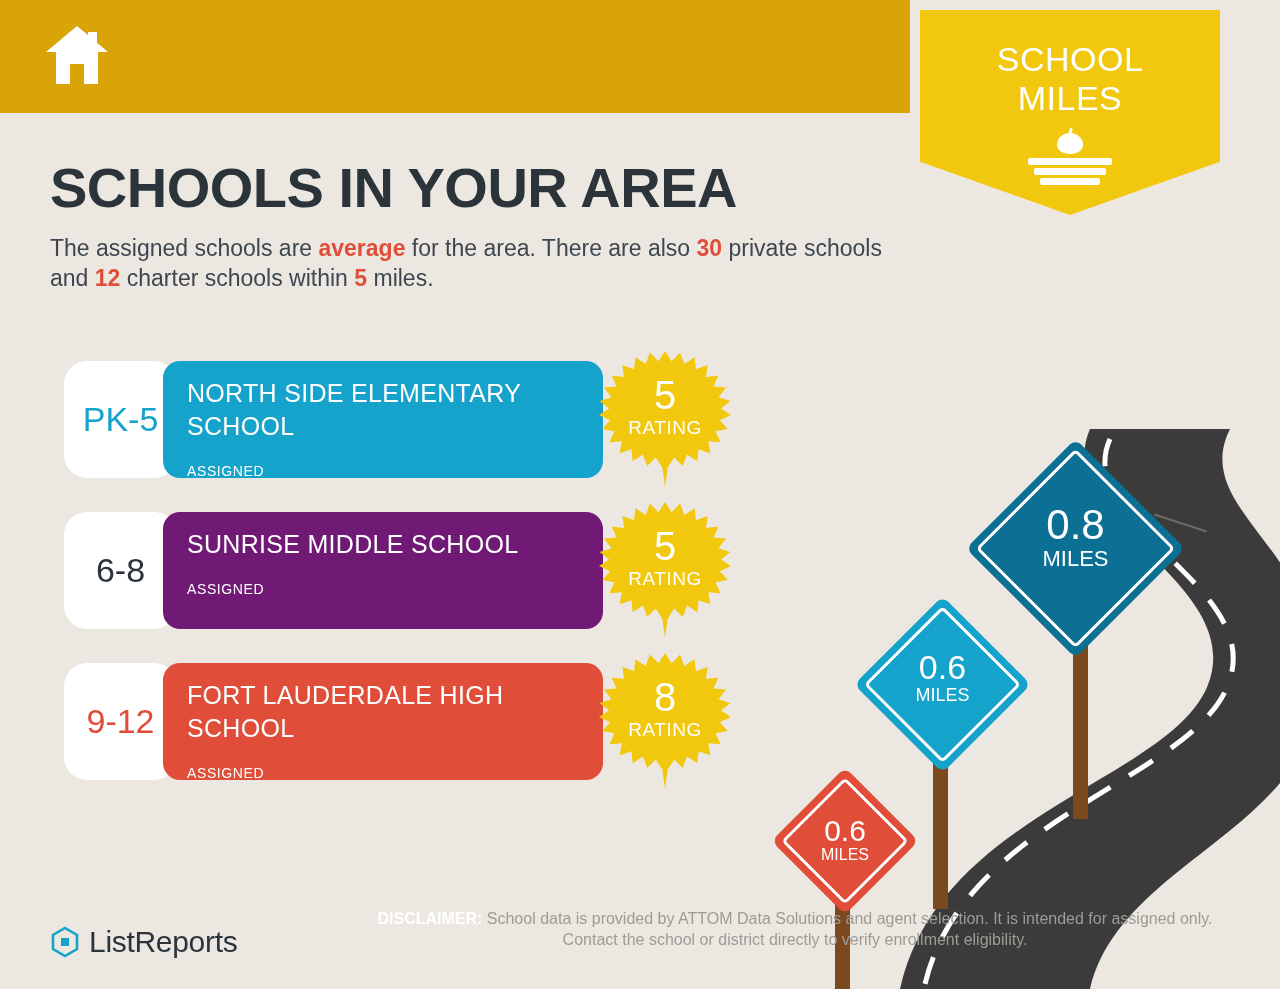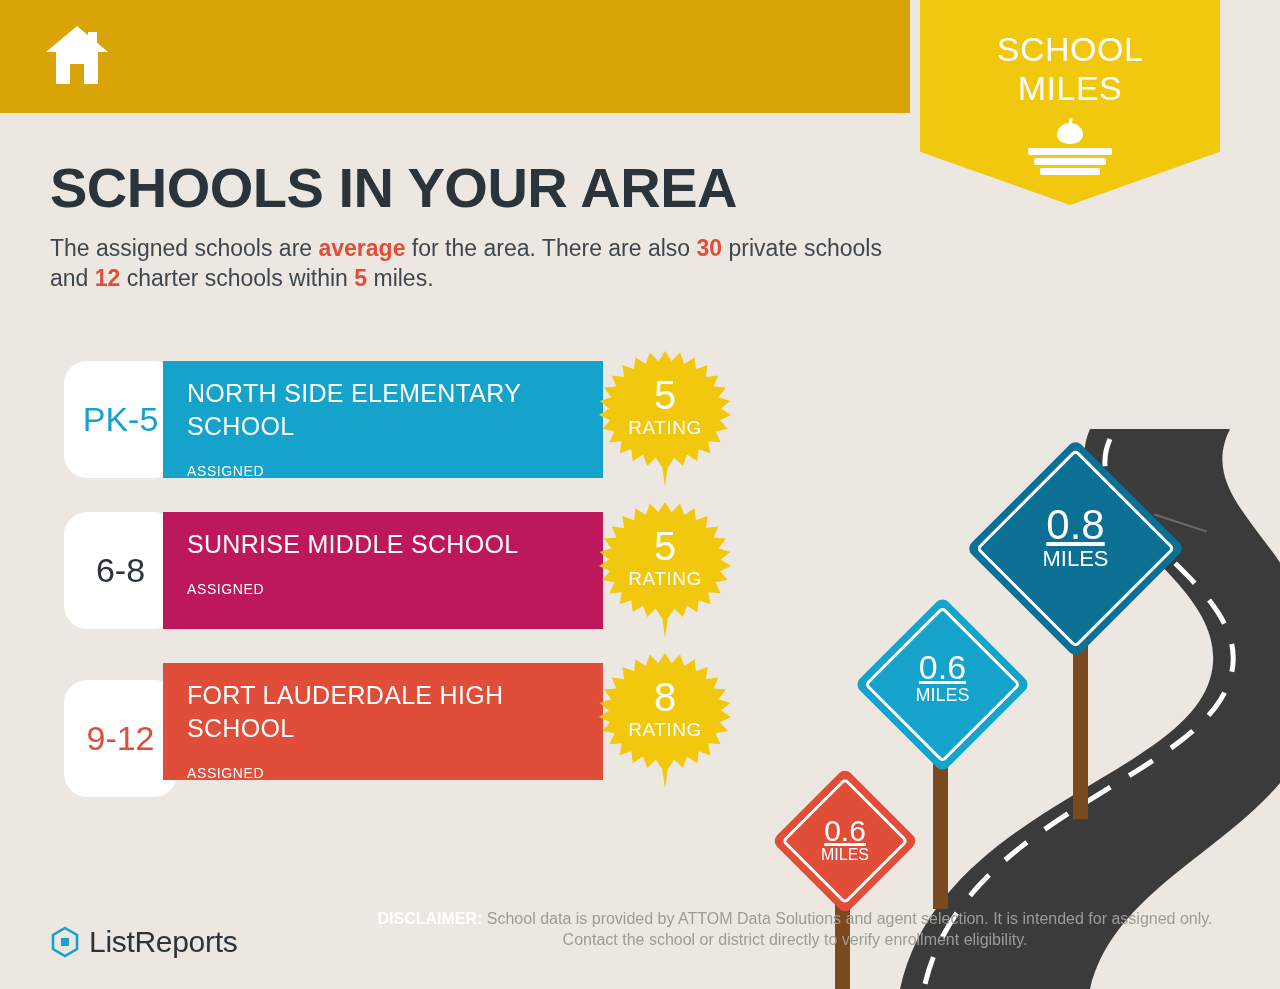--- a/index.html
+++ b/index.html
@@ -35,21 +35,21 @@
     color: #ffffff;
     font-size: 25px;
     letter-spacing: 0.6px;
     line-height: 1.32;
     font-weight: 400;
   }
 
   
   .badge {
     position: absolute;
-    right: 60px; top: 0;
+    right: 60px; top: 10px;
     width: 300px;
     height: 205px;
   }
   .badge-shape {
     position: absolute;
     left: 0; top: 0;
     width: 300px; height: 205px;
     background: #f2c80f;
     clip-path: polygon(0 0, 100% 0, 100% 74%, 50% 100%, 0 74%);
   }
@@ -146,20 +146,21 @@
     border-radius: 23px;
   }
   .name-box {
     position: absolute;
     left: 113px; top: 0;
     width: 440px;
     height: 117px;
     padding: 16px 0 0 24px;
     box-sizing: border-box;
     color: #ffffff;
+    border-radius: 17px;
   }
   .school-name {
     font-size: 25px;
     line-height: 1.32;
     letter-spacing: 0.3px;
   }
   .assigned {
     font-size: 14px;
     letter-spacing: 0.6px;
     margin-top: 20px;
@@ -187,25 +188,25 @@
     line-height: 1;
   }
   .rating-label {
     font-size: 19px;
     letter-spacing: 0.5px;
     margin-top: 2px;
   }
 
   
   .c-elem  { background: #15a2cb; }
-  .c-mid   { background: #be185d; }
+  .c-mid   { background: #701a75; }
   .c-high  { background: #e04e39; }
   .t-elem  { color: #15a2cb; }
   .t-mid   { color: #2b333b; }
-  .t-high  { color: #e04e39; margin-top: 17px; }
+  .t-high  { color: #e04e39; }
 
   
   .road-wrap {
     position: absolute;
     right: 0; bottom: 0;
     width: 520px;
     height: 560px;
     overflow: hidden;
   }
   .road-svg { position: absolute; left: 0; top: 0; }
@@ -229,21 +230,21 @@
     inset: 7px;
     border: 3px solid #ffffff;
     border-radius: 5px;
   }
   .sign-text {
     position: absolute;
     text-align: center;
     color: #ffffff;
     line-height: 1.05;
   }
-  .sign-num { display: block; text-decoration: underline; }
+  .sign-num { display: block; }
   .sign-unit { display: block; }
 
   
   .sign-04 { left: 20px; bottom: 0px; width: 130px; height: 210px; }
   .sign-04 .post { left: 55px; top: 95px; height: 115px; }
   .sign-04 .diamond { left: 13px; top: 10px; width: 104px; height: 104px; background: #e04e39; }
   .sign-04 .sign-text { left: 13px; top: 36px; width: 104px; }
   .sign-04 .sign-num { font-size: 30px; }
   .sign-04 .sign-unit { font-size: 16px; }
 

